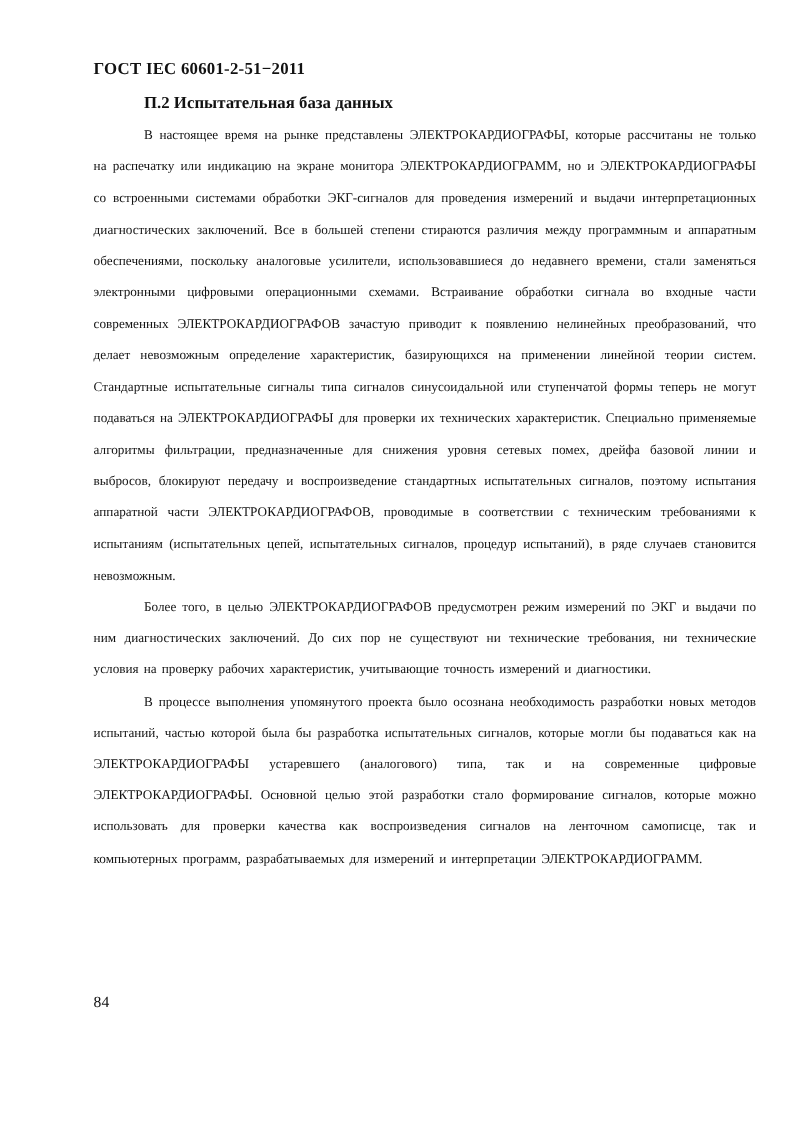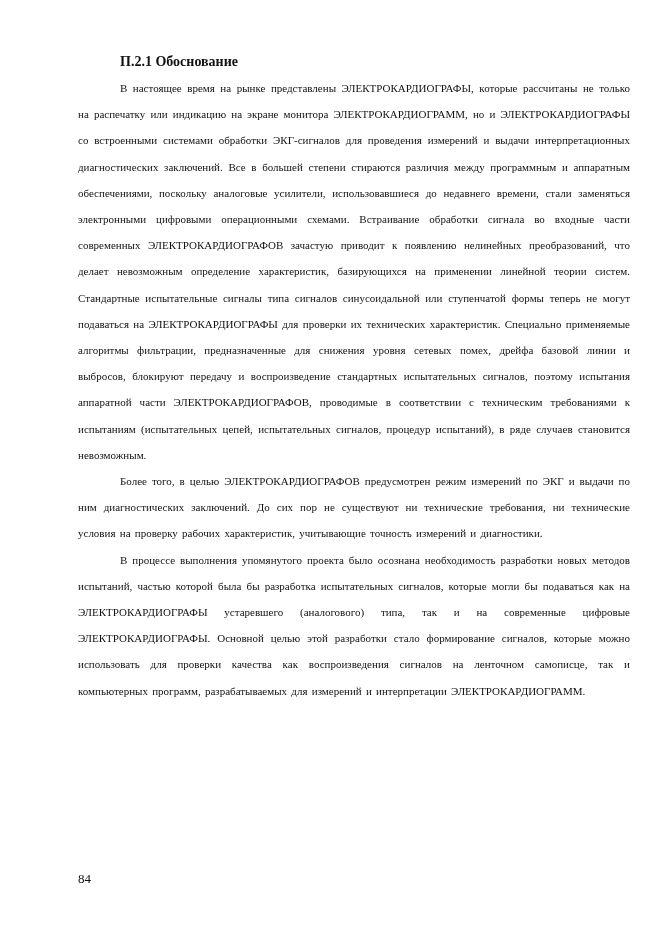--- a/index.html
+++ b/index.html
@@ -51,33 +51,34 @@
     line-height: 26.2px;
     margin: 0;
     text-align: justify;
     text-align-last: left;
     text-indent: 42px;
     word-spacing: 1.5px;
   }
   .page-number {
     position: absolute;
     left: 78px;
-    top: 871px;
+    top: 827px;
     font-size: 13px;
     line-height: 16px;
   }
 </style>
 </head>
 <body>
 
 <div class="page">
   <div class="content">
+    <div class="doc-header">ГОСТ IEC 60601-2-51−2011</div>
 
+    <div class="section-title">П.2 Испытательная база данных</div>
 
-    <div class="subsection-title">П.2.1 Обоснование</div>
 
     <div class="body-text">
       <p>В настоящее время на рынке представлены ЭЛЕКТРОКАРДИОГРАФЫ, которые рассчитаны не только на распечатку или индикацию на экране монитора ЭЛЕКТРОКАРДИОГРАММ, но и ЭЛЕКТРОКАРДИОГРАФЫ со встроенными системами обработки ЭКГ-сигналов для проведения измерений и выдачи интерпретационных диагностических заключений. Все в большей степени стираются различия между программным и аппаратным обеспечениями, поскольку аналоговые усилители, использовавшиеся до недавнего времени, стали заменяться электронными цифровыми операционными схемами. Встраивание обработки сигнала во входные части современных ЭЛЕКТРОКАРДИОГРАФОВ зачастую приводит к появлению нелинейных преобразований, что делает невозможным определение характеристик, базирующихся на применении линейной теории систем. Стандартные испытательные сигналы типа сигналов синусоидальной или ступенчатой формы теперь не могут подаваться на ЭЛЕКТРОКАРДИОГРАФЫ для проверки их технических характеристик. Специально применяемые алгоритмы фильтрации, предназначенные для снижения уровня сетевых помех, дрейфа базовой линии и выбросов, блокируют передачу и воспроизведение стандартных испытательных сигналов, поэтому испытания аппаратной части ЭЛЕКТРОКАРДИОГРАФОВ, проводимые в соответствии с техническим требованиями к испытаниям (испытательных цепей, испытательных сигналов, процедур испытаний), в ряде случаев становится невозможным.</p>
       <p>Более того, в целью ЭЛЕКТРОКАРДИОГРАФОВ предусмотрен режим измерений по ЭКГ и выдачи по ним диагностических заключений. До сих пор не существуют ни технические требования, ни технические условия на проверку рабочих характеристик, учитывающие точность измерений и диагностики.</p>
       <p>В процессе выполнения упомянутого проекта было осознана необходимость разработки новых методов испытаний, частью которой была бы разработка испытательных сигналов, которые могли бы подаваться как на ЭЛЕКТРОКАРДИОГРАФЫ устаревшего (аналогового) типа, так и на современные цифровые ЭЛЕКТРОКАРДИОГРАФЫ. Основной целью этой разработки стало формирование сигналов, которые можно использовать для проверки качества как воспроизведения сигналов на ленточном самописце, так и компьютерных программ, разрабатываемых для измерений и интерпретации ЭЛЕКТРОКАРДИОГРАММ.</p>
     </div>
   </div>
 
   <div class="page-number">84</div>
 </div>

